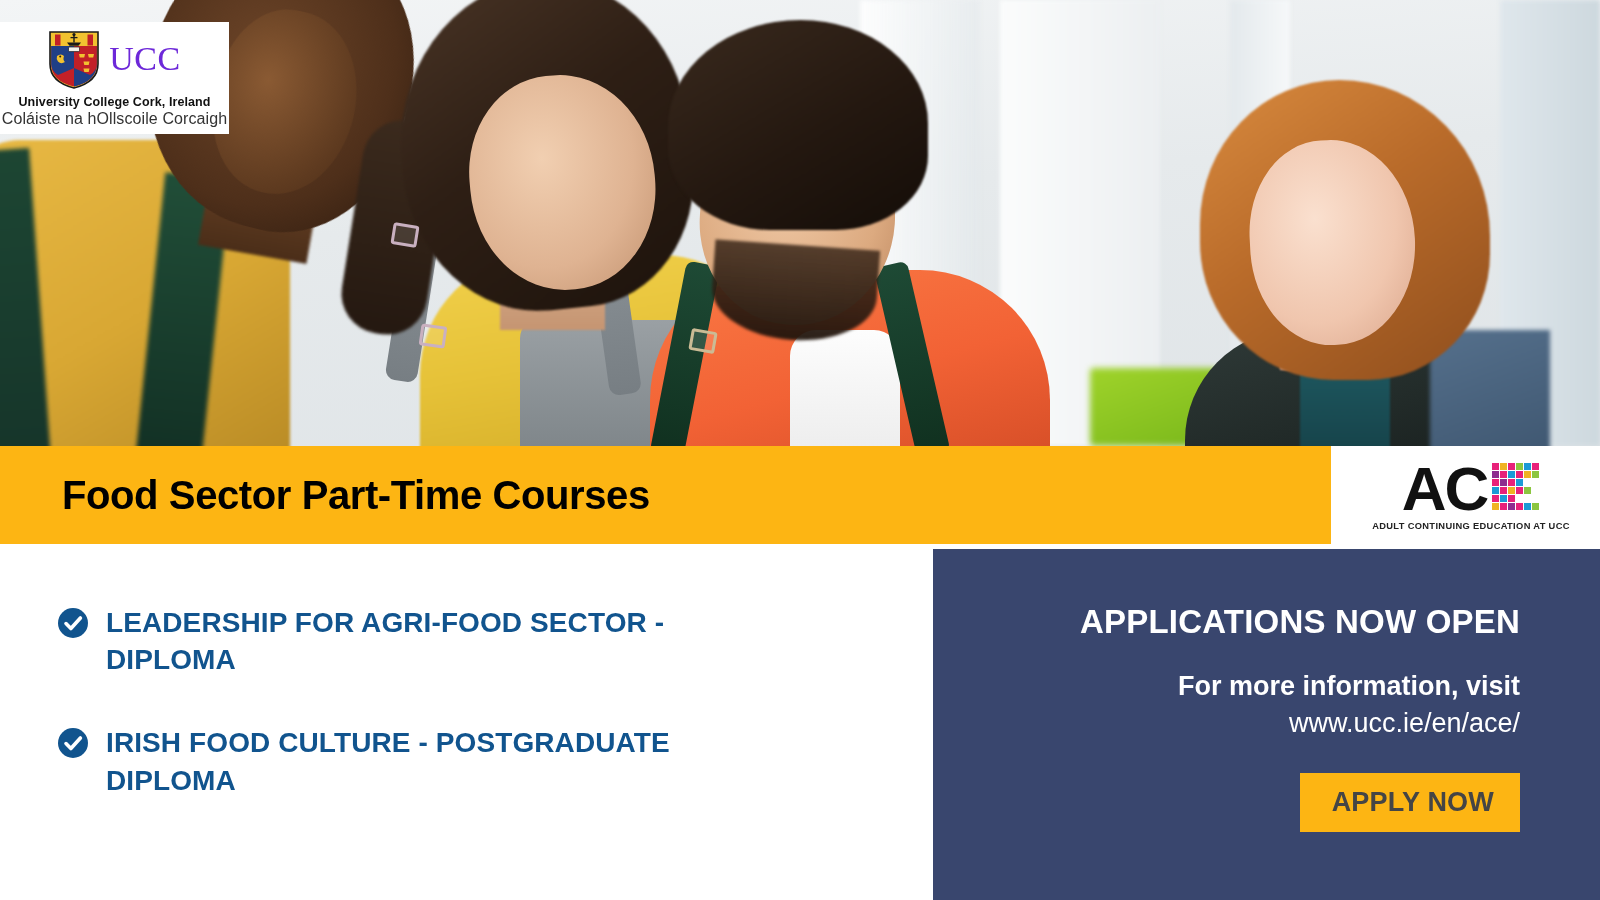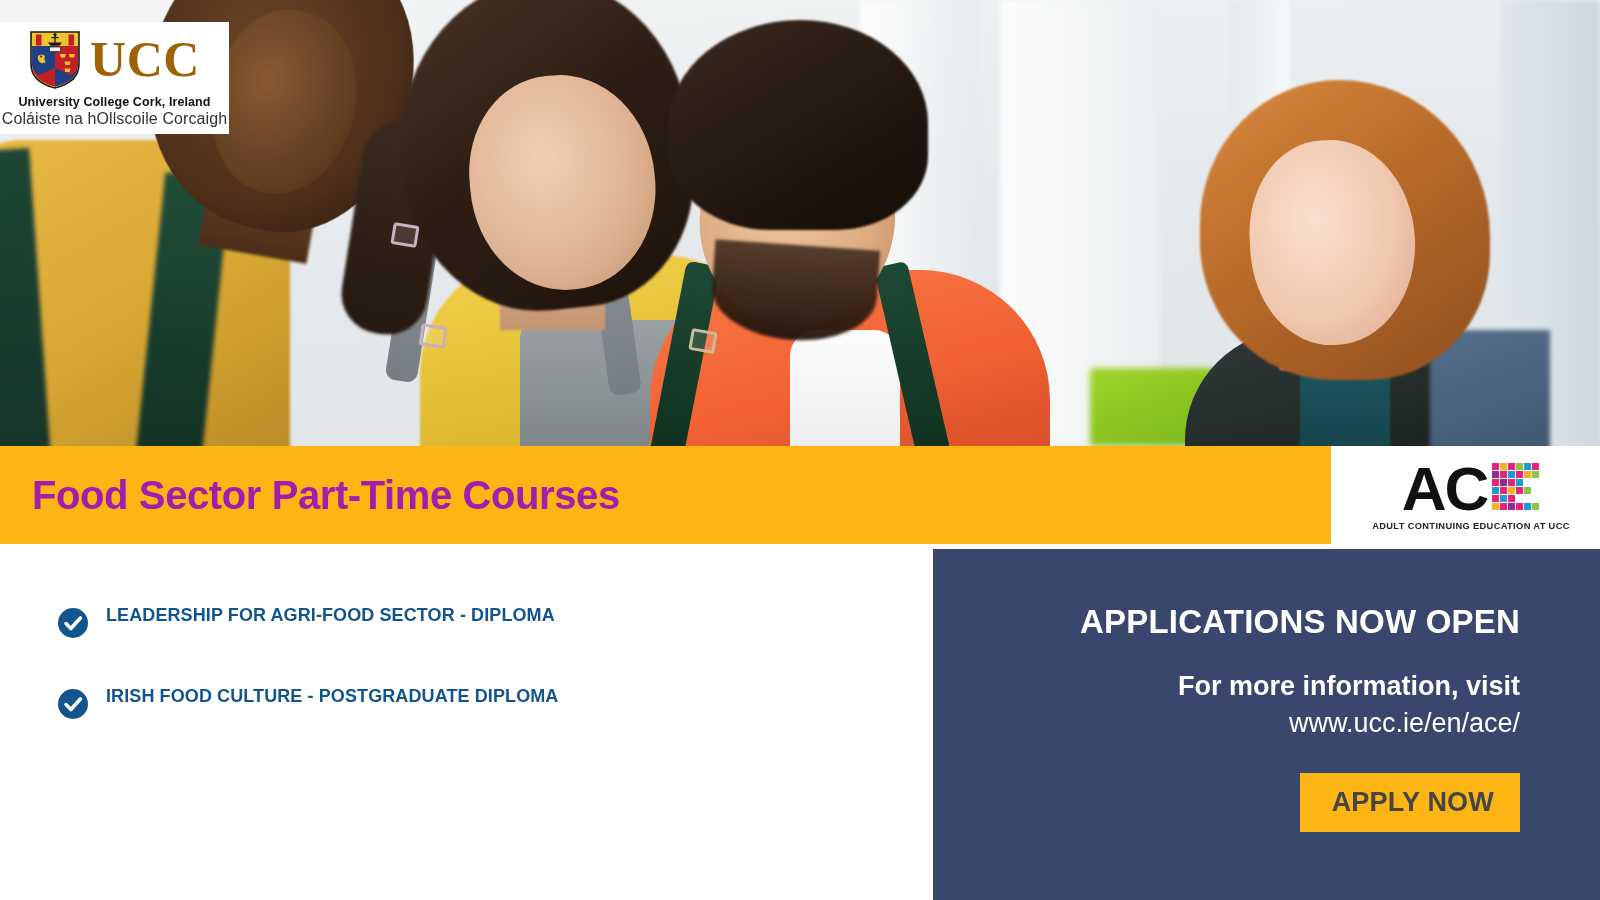--- a/index.html
+++ b/index.html
@@ -185,41 +185,41 @@
   .ucc-logo {
     position:absolute; left:0; top:22px; width:229px; height:112px;
     background:#ffffff;
     display:flex; flex-direction:column; align-items:center; justify-content:center;
     padding:6px 8px 5px 8px;
   }
   .ucc-top { display:flex; align-items:center; gap:9px; }
   .crest { width:52px; height:60px; flex:none; }
   .ucc-word {
     font-family:"Liberation Serif", serif;
-    font-size:50px; line-height:.95; font-weight:700; color:#a16207;
+    font-size:34px; line-height:.95; font-weight:400; color:#6d28d9;
     letter-spacing:.5px;
   }
   .ucc-l1 {
     font-size:12.5px; font-weight:bold; color:#111; margin-top:5px;
     letter-spacing:.1px; white-space:nowrap;
   }
   .ucc-l2 {
     font-size:16px; font-weight:400; color:#333; margin-top:1px;
     letter-spacing:.1px; white-space:nowrap;
   }
 
   
   .title-band {
     position:absolute; left:0; top:446px; width:1331px; height:98px;
     background:#FDB513;
     display:flex; align-items:center;
   }
   .title-text {
-    margin-left:32px;
-    font-size:40px; font-weight:bold; color:#a21caf;
+    margin-left:62px;
+    font-size:40px; font-weight:bold; color:#000000;
     letter-spacing:-.4px;
   }
 
   
   .ace-block {
     position:absolute; left:1331px; top:446px; width:280px; height:98px;
     background:#ffffff;
     display:flex; flex-direction:column; align-items:center; justify-content:center;
   }
   .ace-row { display:flex; align-items:center; gap:2px; height:60px; }
@@ -236,21 +236,21 @@
 
   
   .courses {
     position:absolute; left:0; top:544px; width:933px; height:356px;
     background:#ffffff; padding:60px 90px 0 57px;
   }
   .course-item { display:flex; align-items:flex-start; margin-bottom:46px; }
   .check-icon { width:32px; height:32px; flex:none; margin-top:3px; }
   .course-label {
     margin-left:17px;
-    font-size:18px; font-weight:bold; color:#11548E;
+    font-size:28px; font-weight:bold; color:#11548E;
     line-height:1.33; letter-spacing:.1px; max-width:680px;
   }
 
   
   .cta-panel {
     position:absolute; left:933px; top:549px; width:667px; height:351px;
     background:#39466E;
     padding:55px 80px 0 40px;
     text-align:right;
   }

